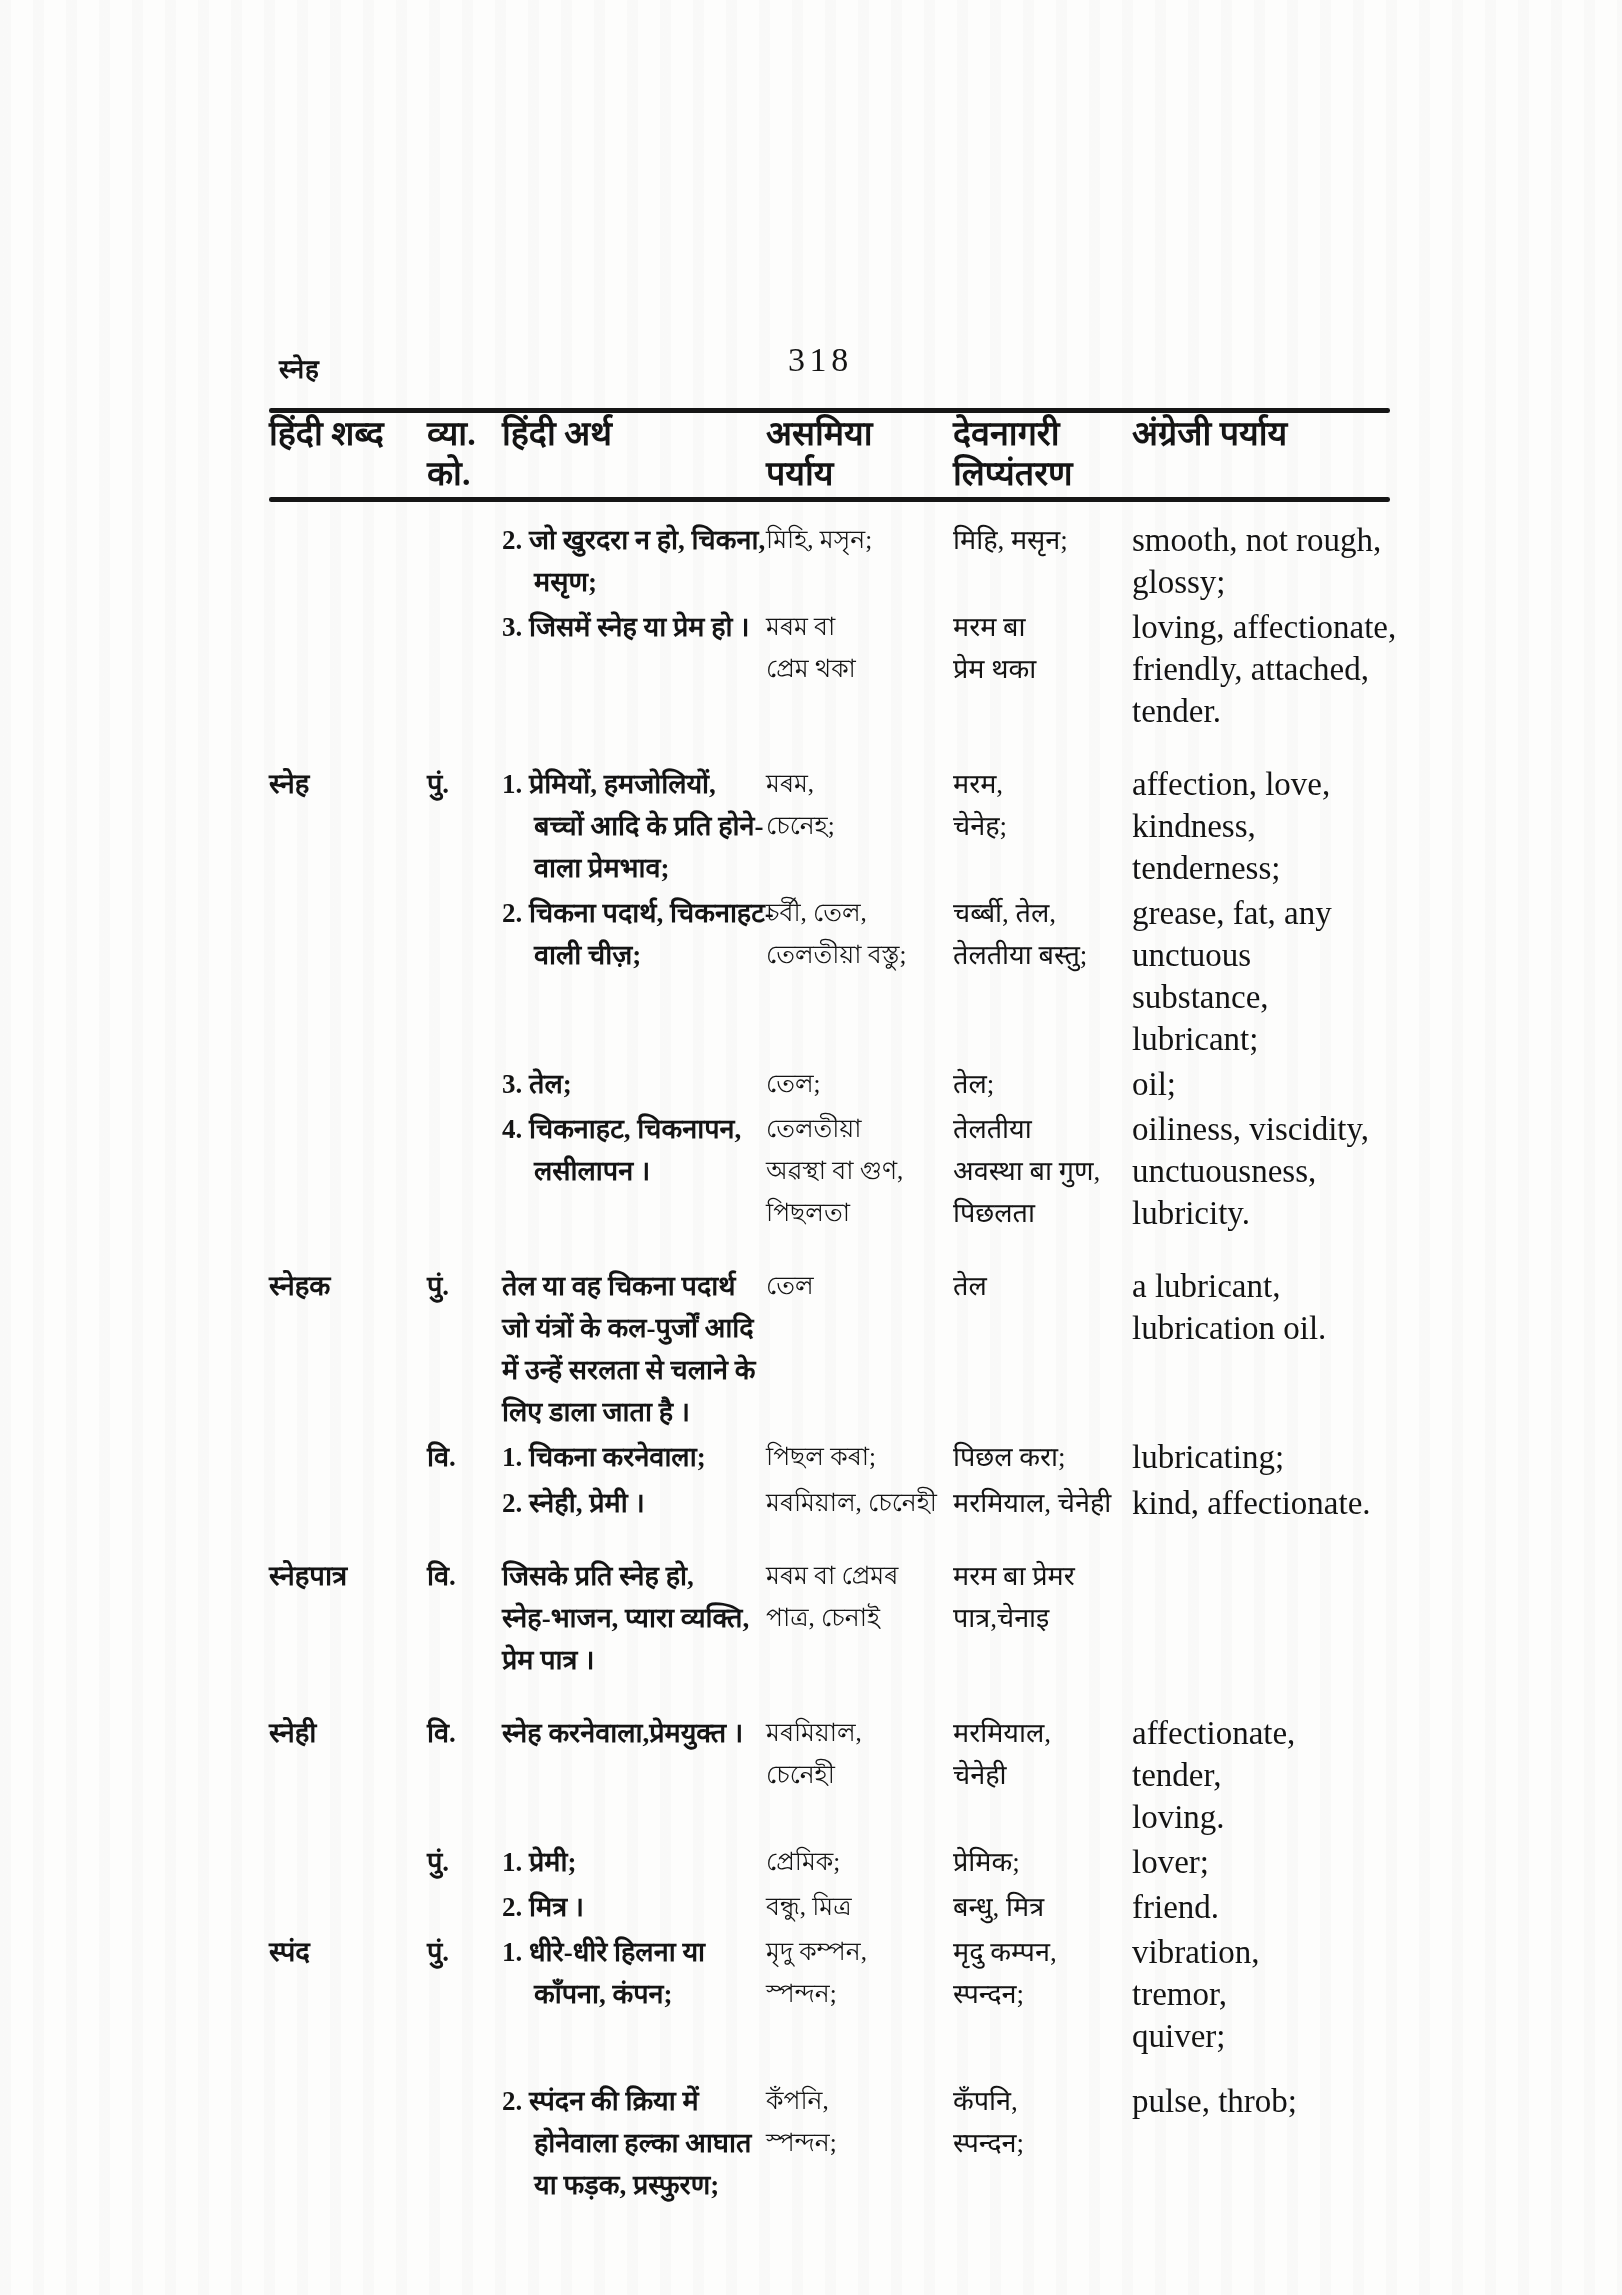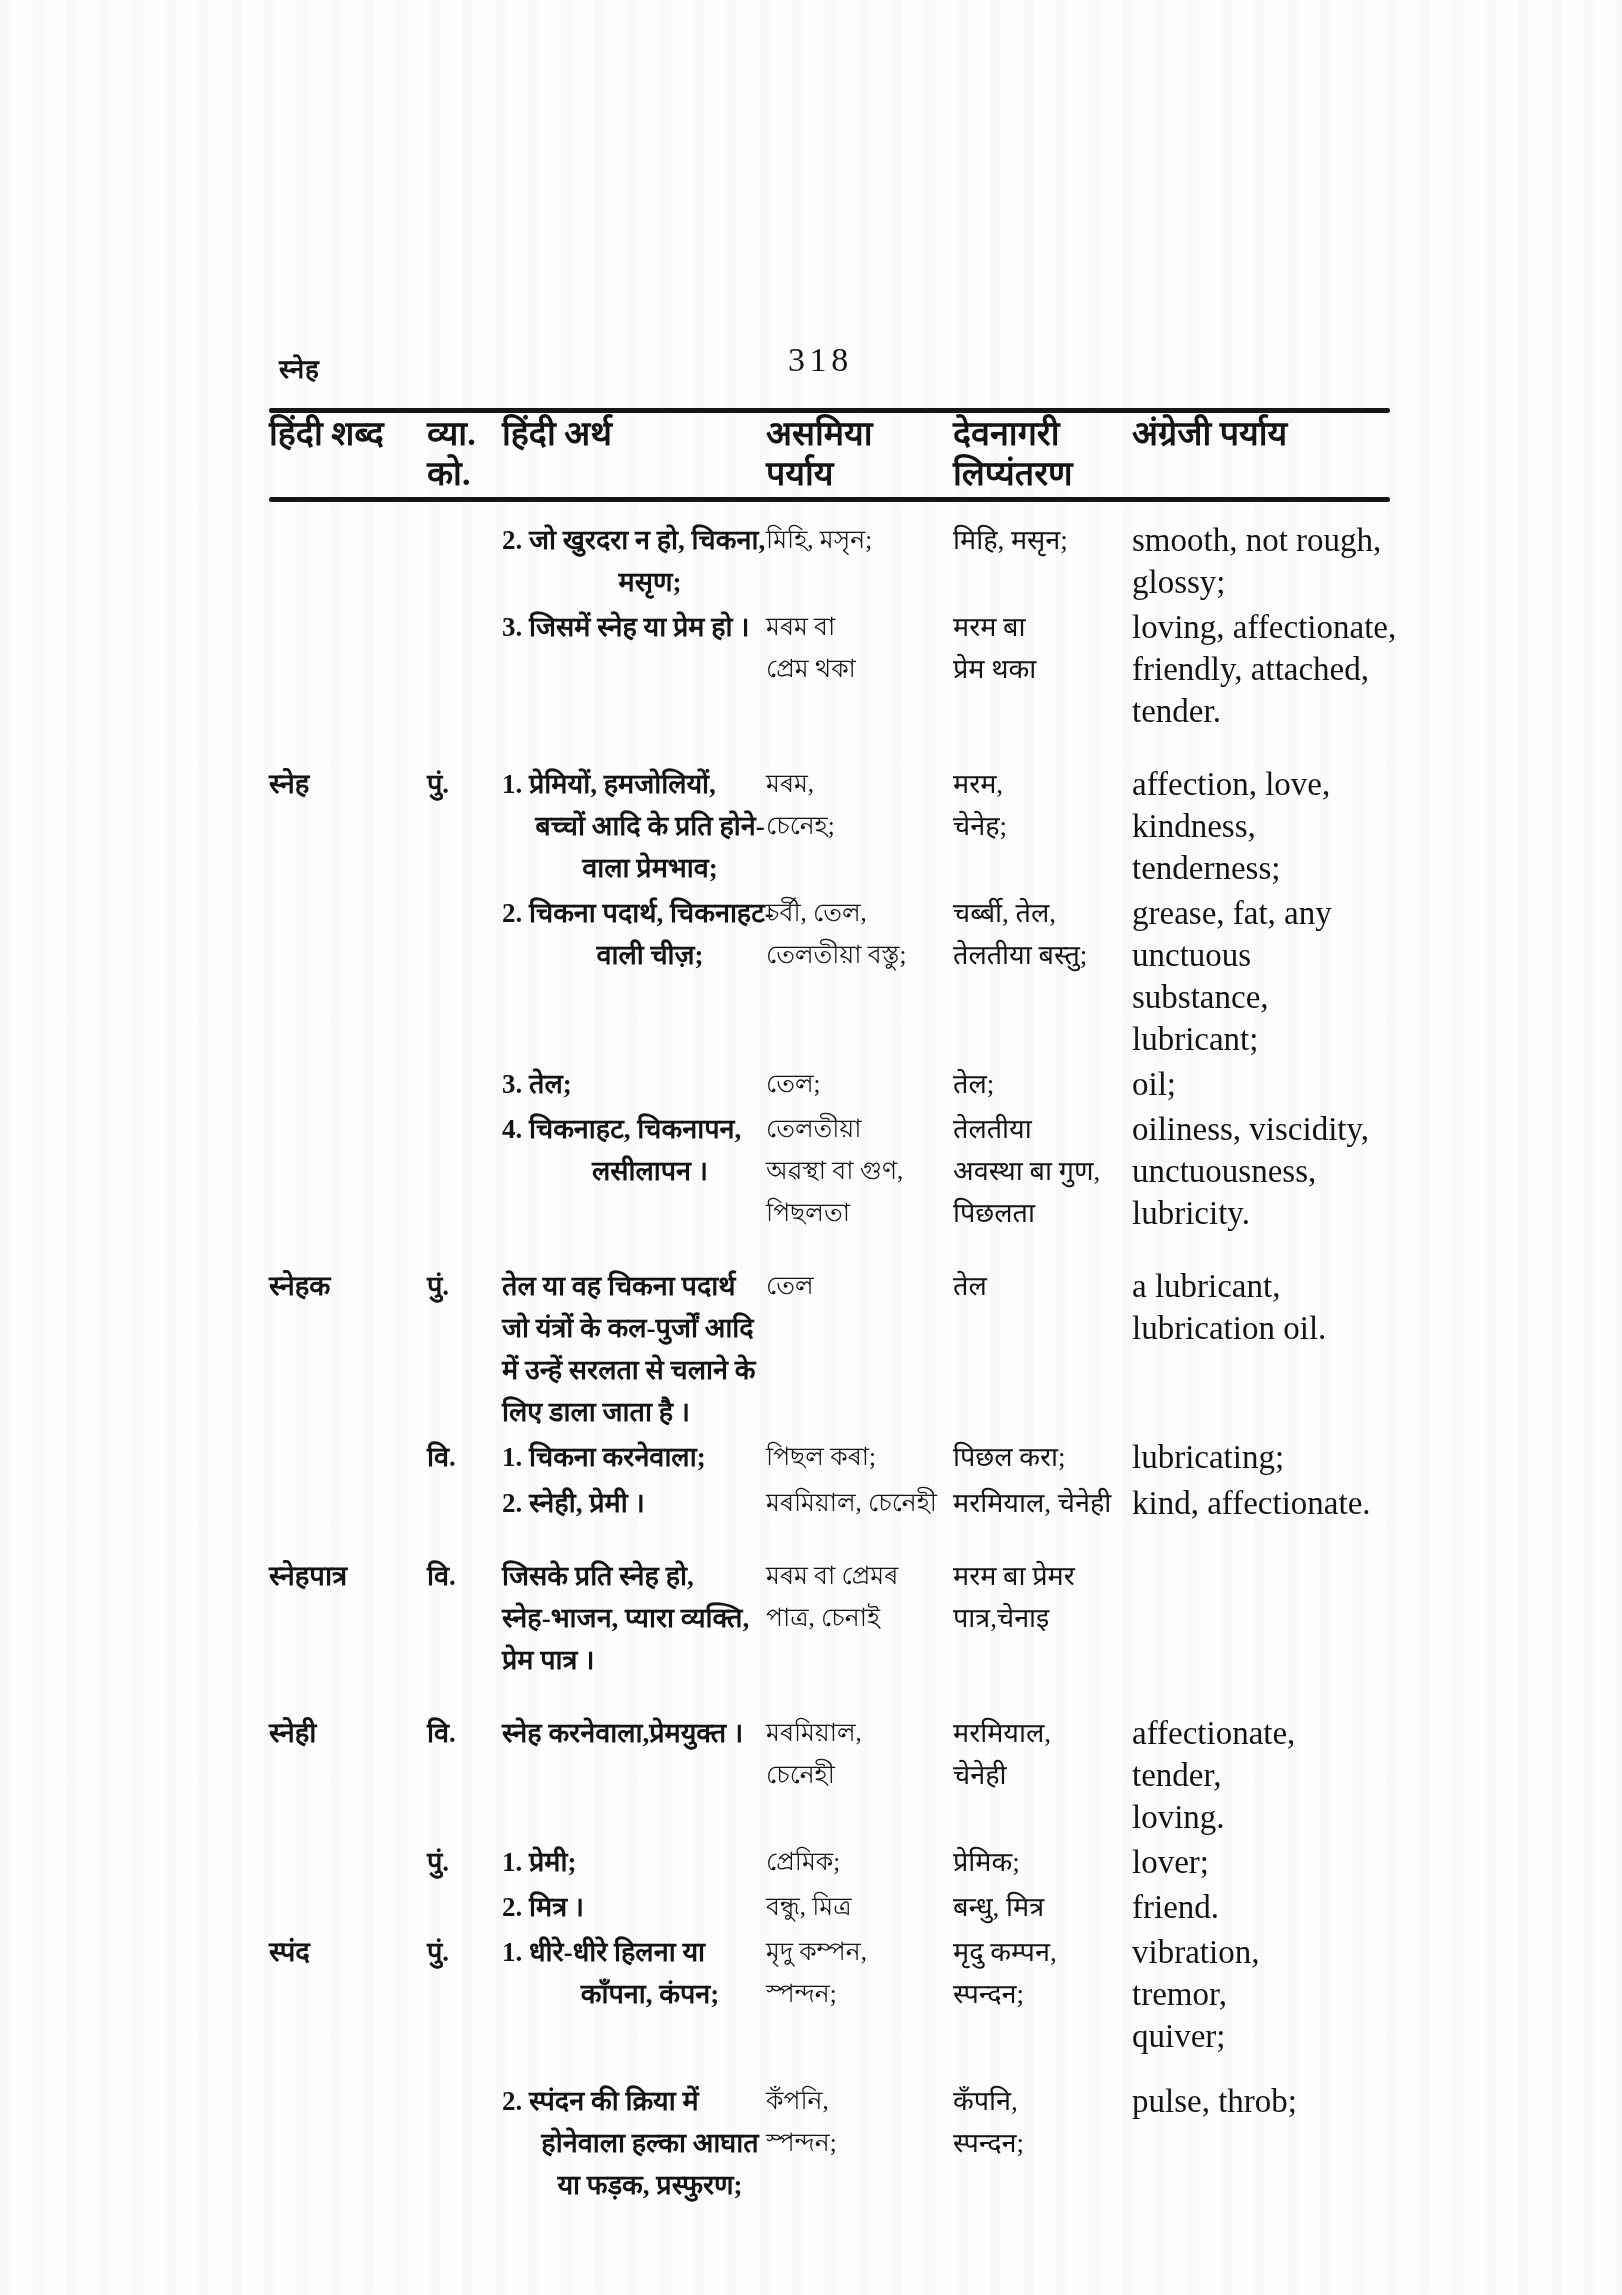--- a/index.html
+++ b/index.html
@@ -52,21 +52,21 @@
   .c-asm{width:187px;}
   .c-dev{width:179px;}
   .c-eng{width:291px;}
   .line{line-height:42px;white-space:nowrap;}
   .c-head .line{font-size:27.5px;font-weight:bold;}
   .c-pos .line{font-size:27px;font-weight:bold;}
   .c-hin .line{font-size:27px;font-weight:bold;}
   .c-asm .line{font-size:25px;}
   .c-dev .line{font-size:27px;}
   .c-eng .line{font-size:33px;}
-  .ind{padding-left:32px;text-align:center;}
+  .ind{padding-left:32px;}
 </style>
 </head>
 <body>
 
 <div class="page">
 
   <div class="running-head">स्नेह</div>
   <div class="page-number">318</div>
 
   <div class="rule rule-top"></div>

